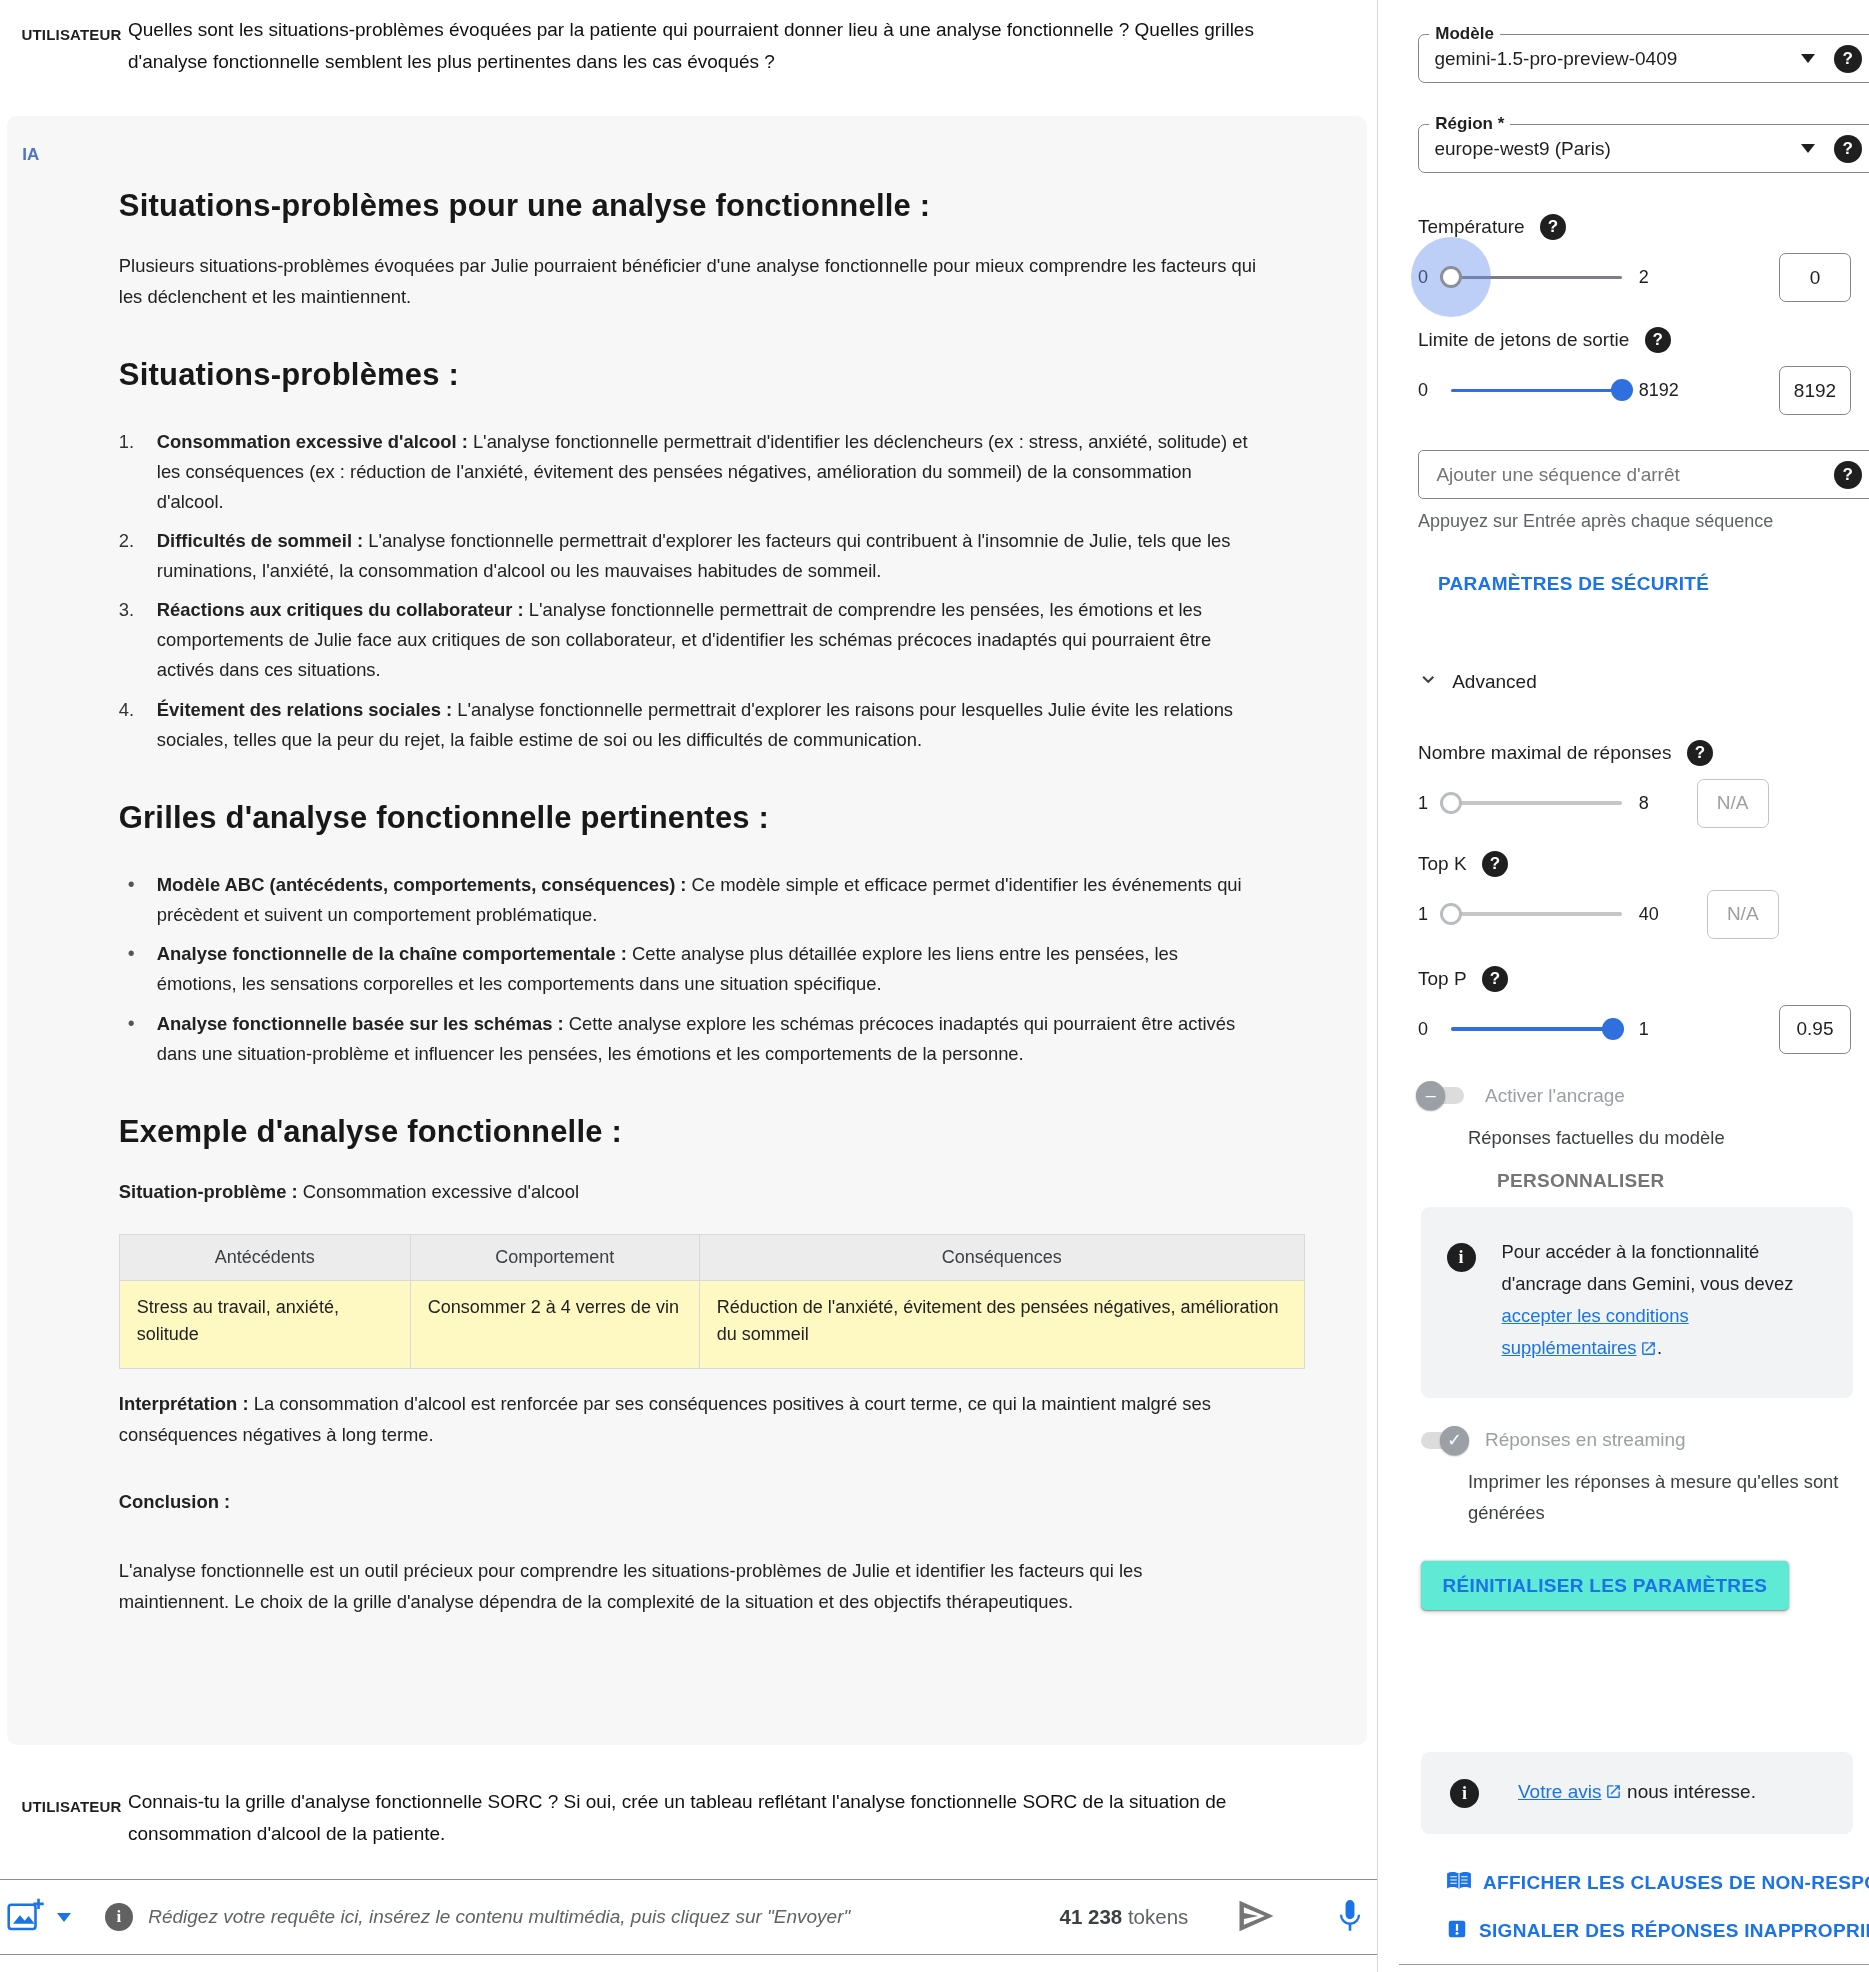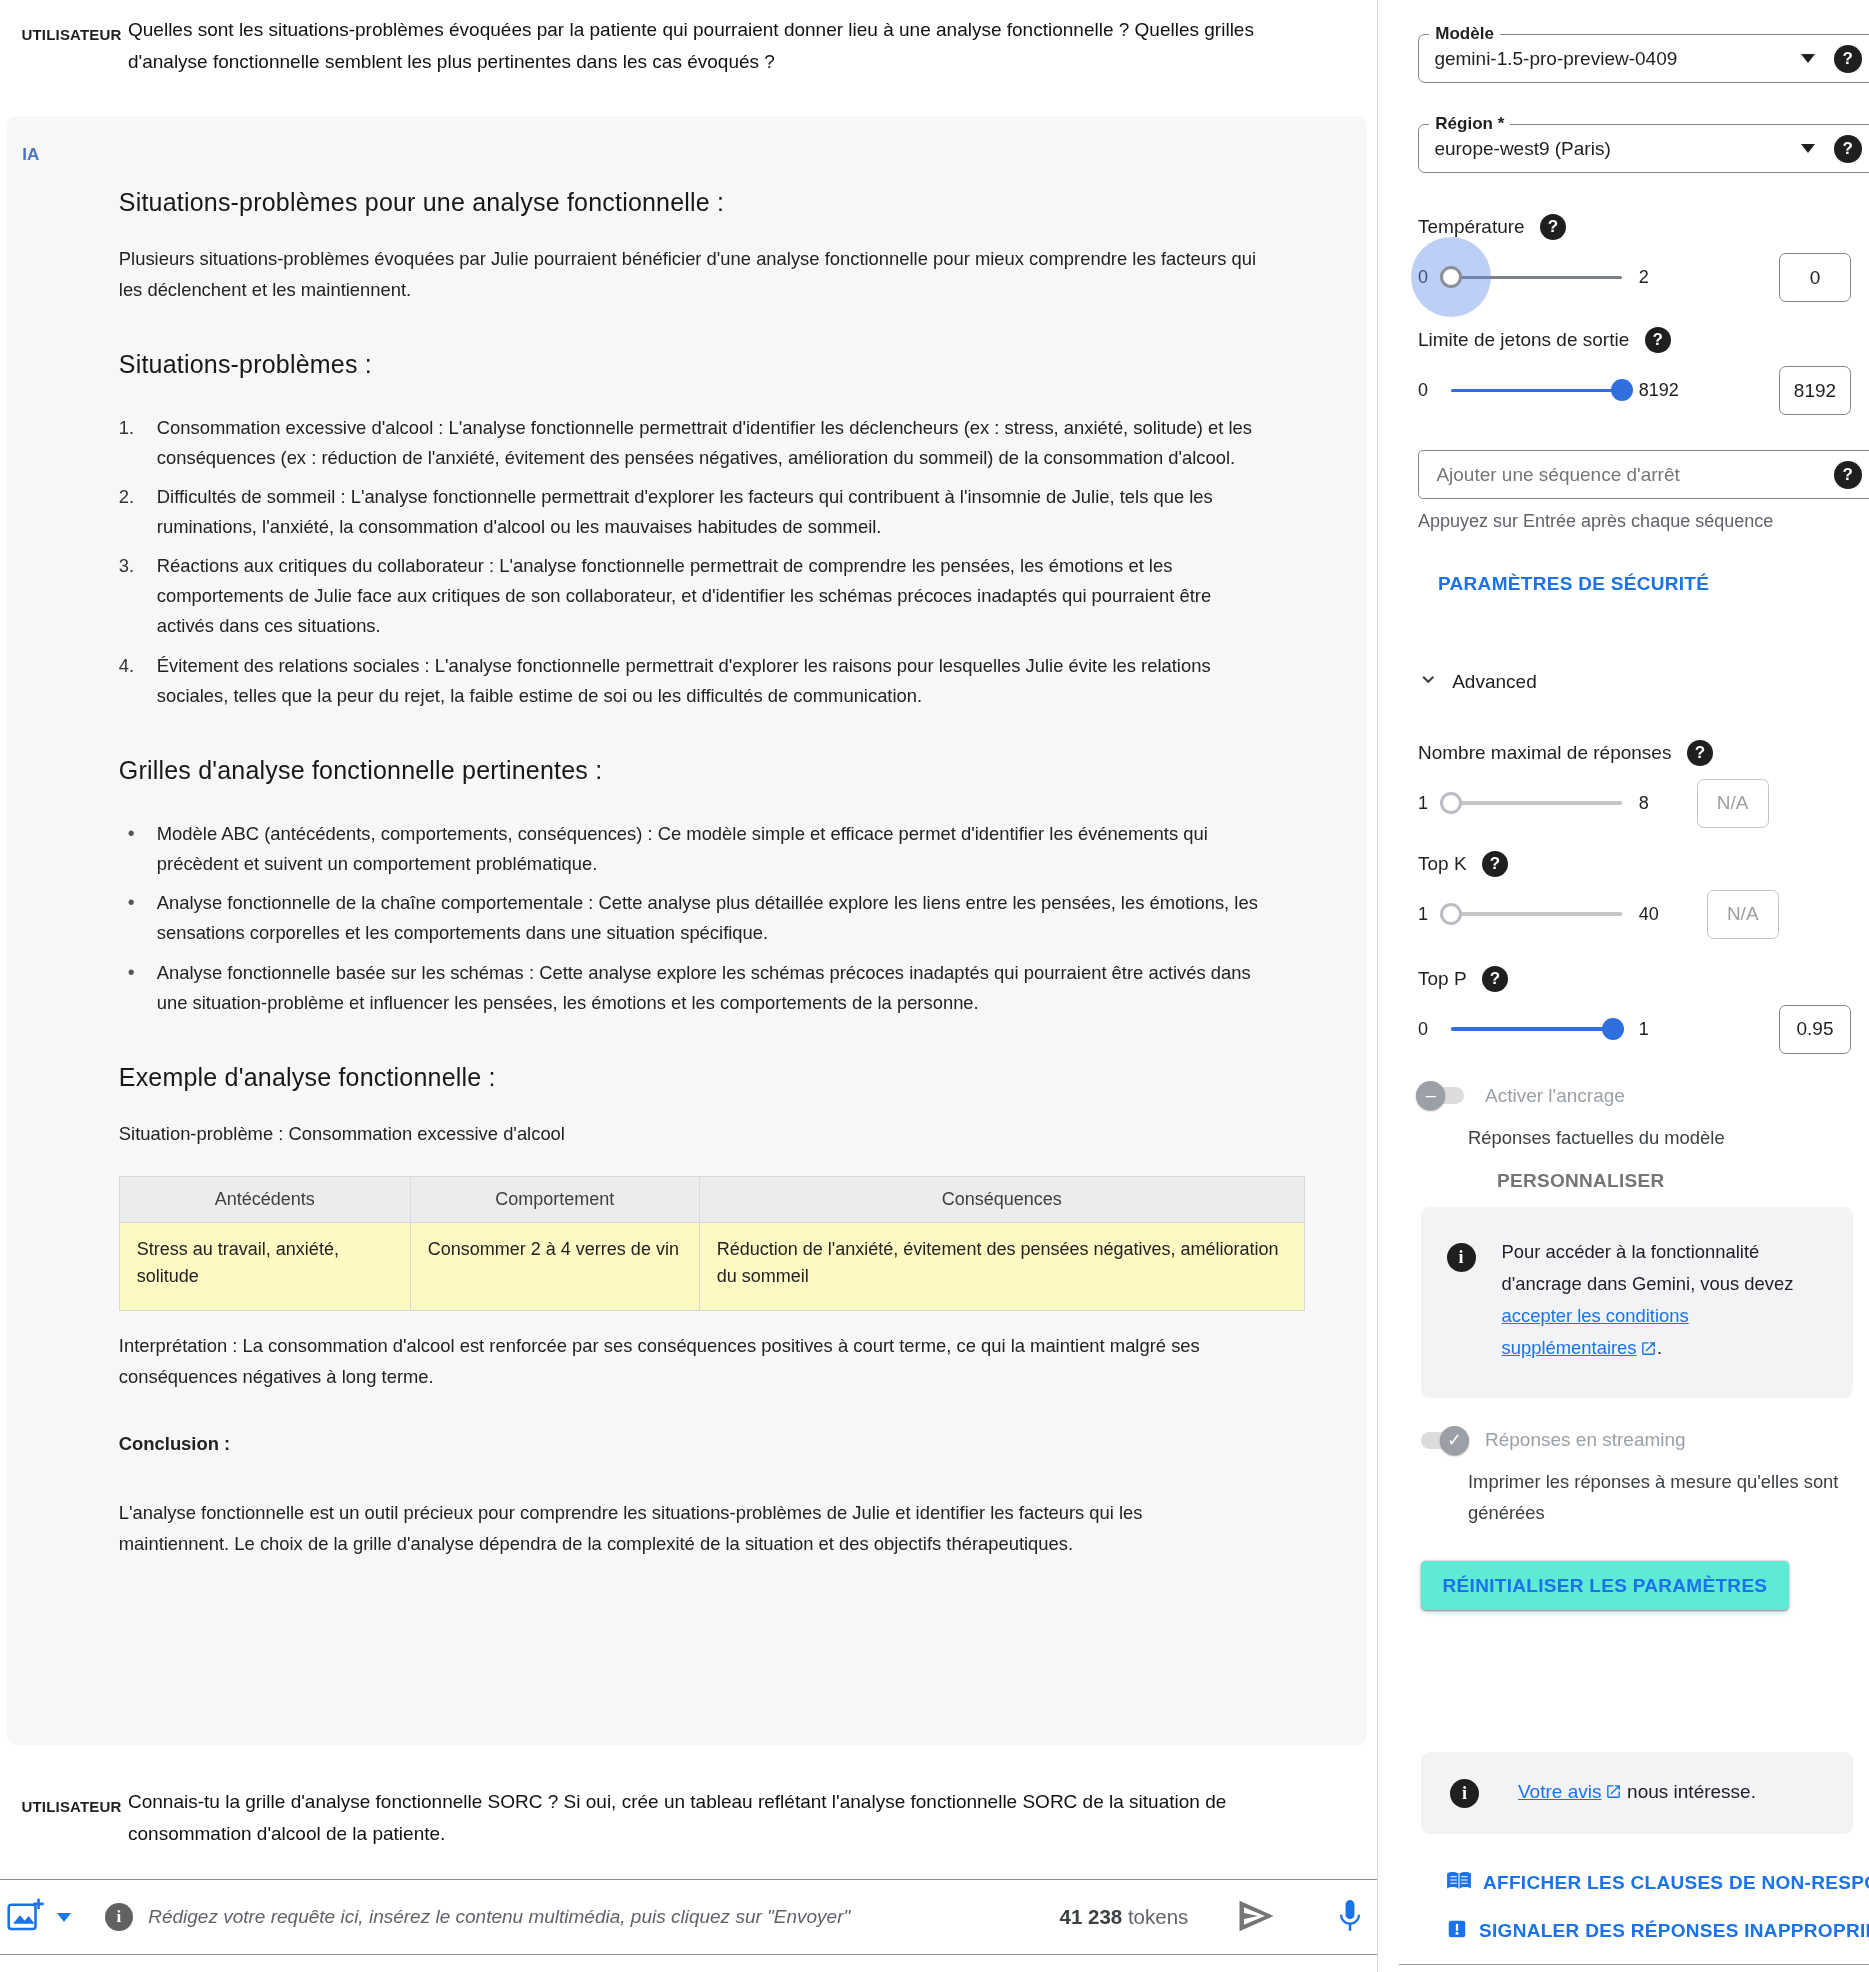--- a/index.html
+++ b/index.html
@@ -12,24 +12,24 @@
   .msg p{margin:0;max-width:1181px;}
   .who{position:absolute;left:21.4px;font-size:15px;font-weight:700;color:#1f1f1f;letter-spacing:0.2px;}
   .msg-first{padding-top:13.7px;}
   .msg-first .who{top:19px;}
   .msg-second{margin-top:41px;}
   .msg-second .who{top:5.1px;}
 
   .ai-box{margin:38px 10.3px 0 6.8px;height:1629px;background:#f7f7f8;border-radius:10.3px;
     padding:39px 56px 0 112px;position:relative;box-sizing:border-box;overflow:hidden;}
   .ai-tag{position:absolute;left:15.4px;top:29px;color:#4c74c2;font-weight:700;font-size:17px;}
-  .ai-box h2{font-size:25px;margin:45px 0 26px;color:#181818;letter-spacing:0.2px;font-weight:400;}
+  .ai-box h2{font-size:31px;margin:45px 0 26px;color:#181818;letter-spacing:0.2px;font-weight:700;}
   .ai-box h2.first{margin-top:33px;}
   .ai-box p{font-size:18.4px;line-height:31px;margin:0;max-width:1139px;color:#222;}
-  .lead{font-weight:400;margin-top:28px;}
+  .lead{font-weight:700;margin-top:28px;}
   ol.num,ul.bul{list-style:none;margin:34px 0 0;padding:0 0 0 38px;max-width:1104px;}
   ol.num li,ul.bul li{position:relative;font-size:18.4px;line-height:30px;margin-bottom:9.4px;color:#222;}
   ol.num li .n{position:absolute;left:-38px;color:#333;}
   ul.bul li::before{content:"\2022";position:absolute;left:-29px;top:-0.9px;color:#555;font-size:19.7px;}
   .situation{margin-top:3.4px !important;}
   table.af{border-collapse:collapse;margin-top:27px;table-layout:fixed;width:1186px;font-size:18px;}
   table.af th{background:#ececec;font-weight:400;color:#3c4043;height:45px;border:0.9px solid #d9d9d9;text-align:center;padding:0 8.6px;}
   table.af td{border:0.9px solid #d9d9d9;padding:13.7px 17px 20.5px;line-height:26.5px;vertical-align:top;color:#222;background:#fef9c3;}
   .interp{margin-top:19px !important;}
   .concl-label{margin-top:36px !important;font-weight:700;}

